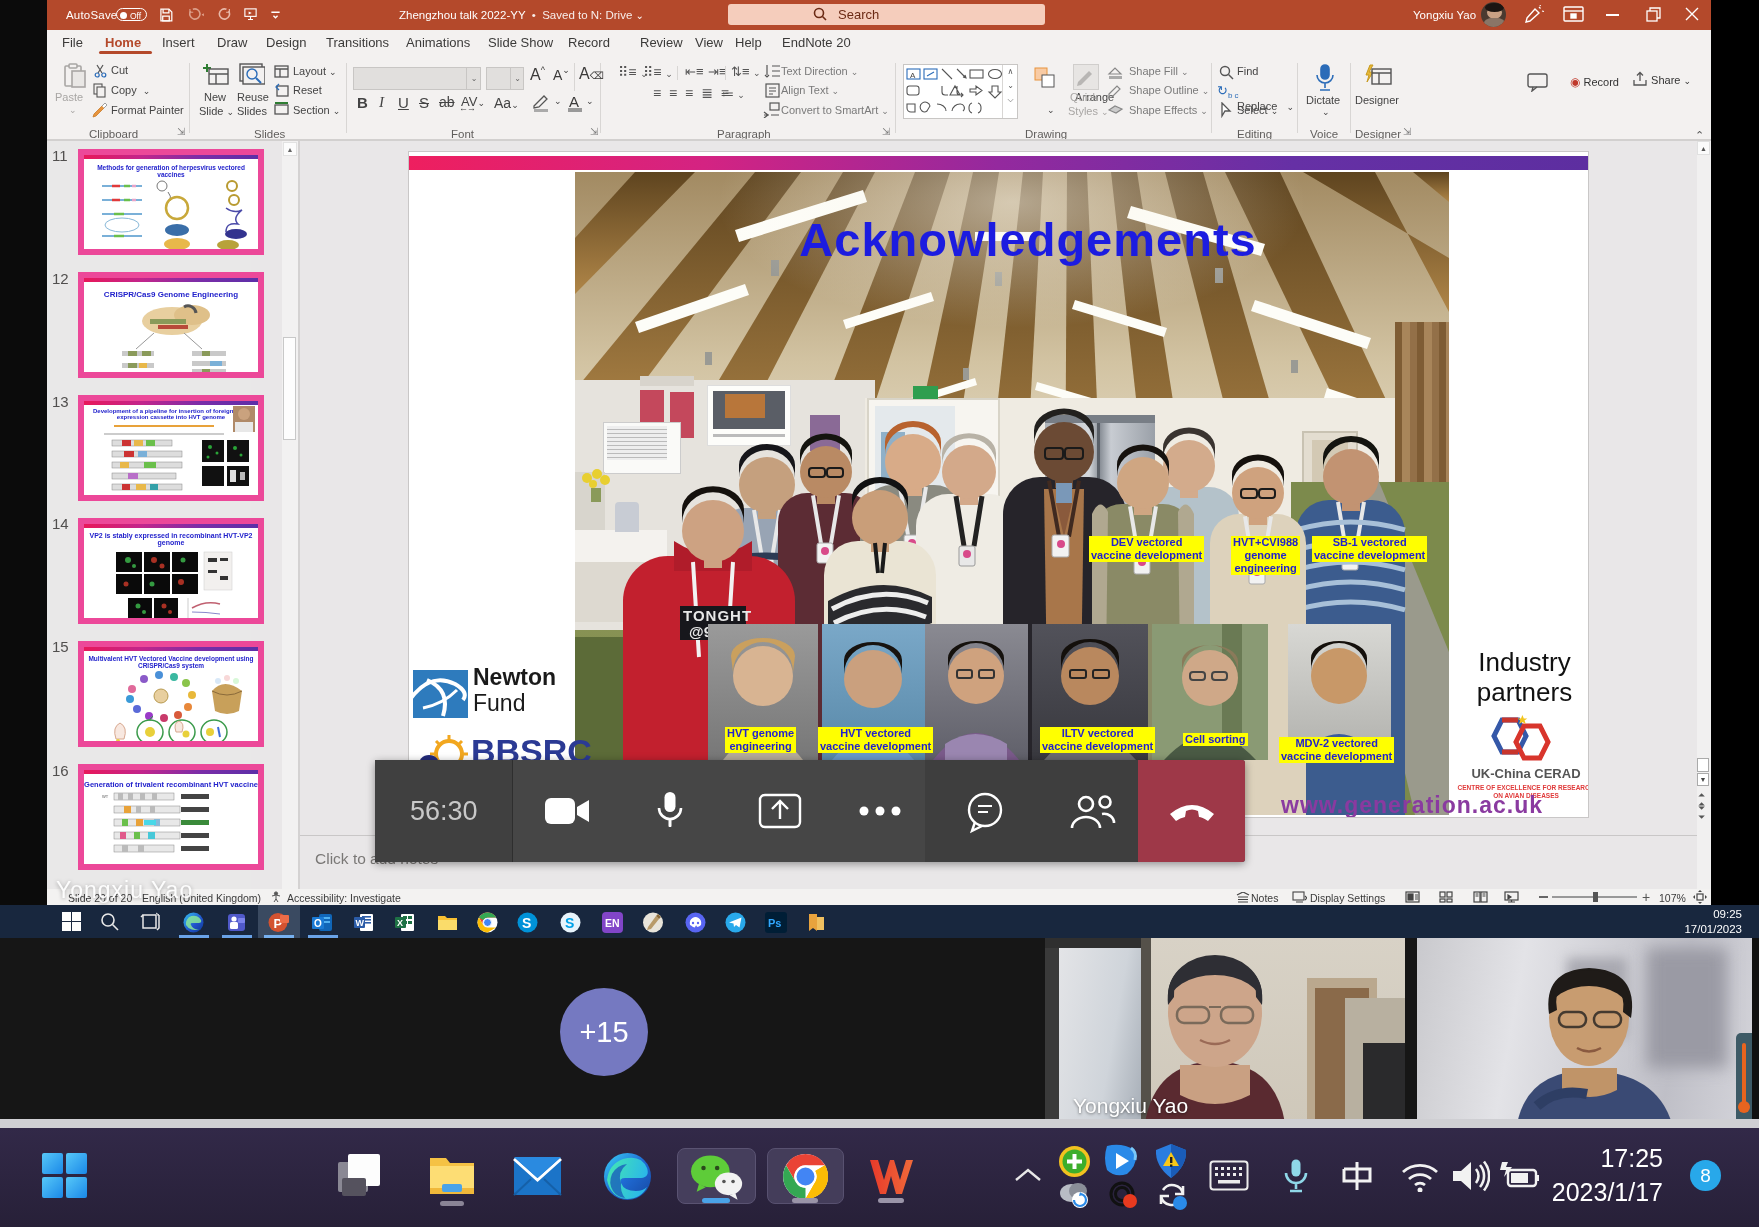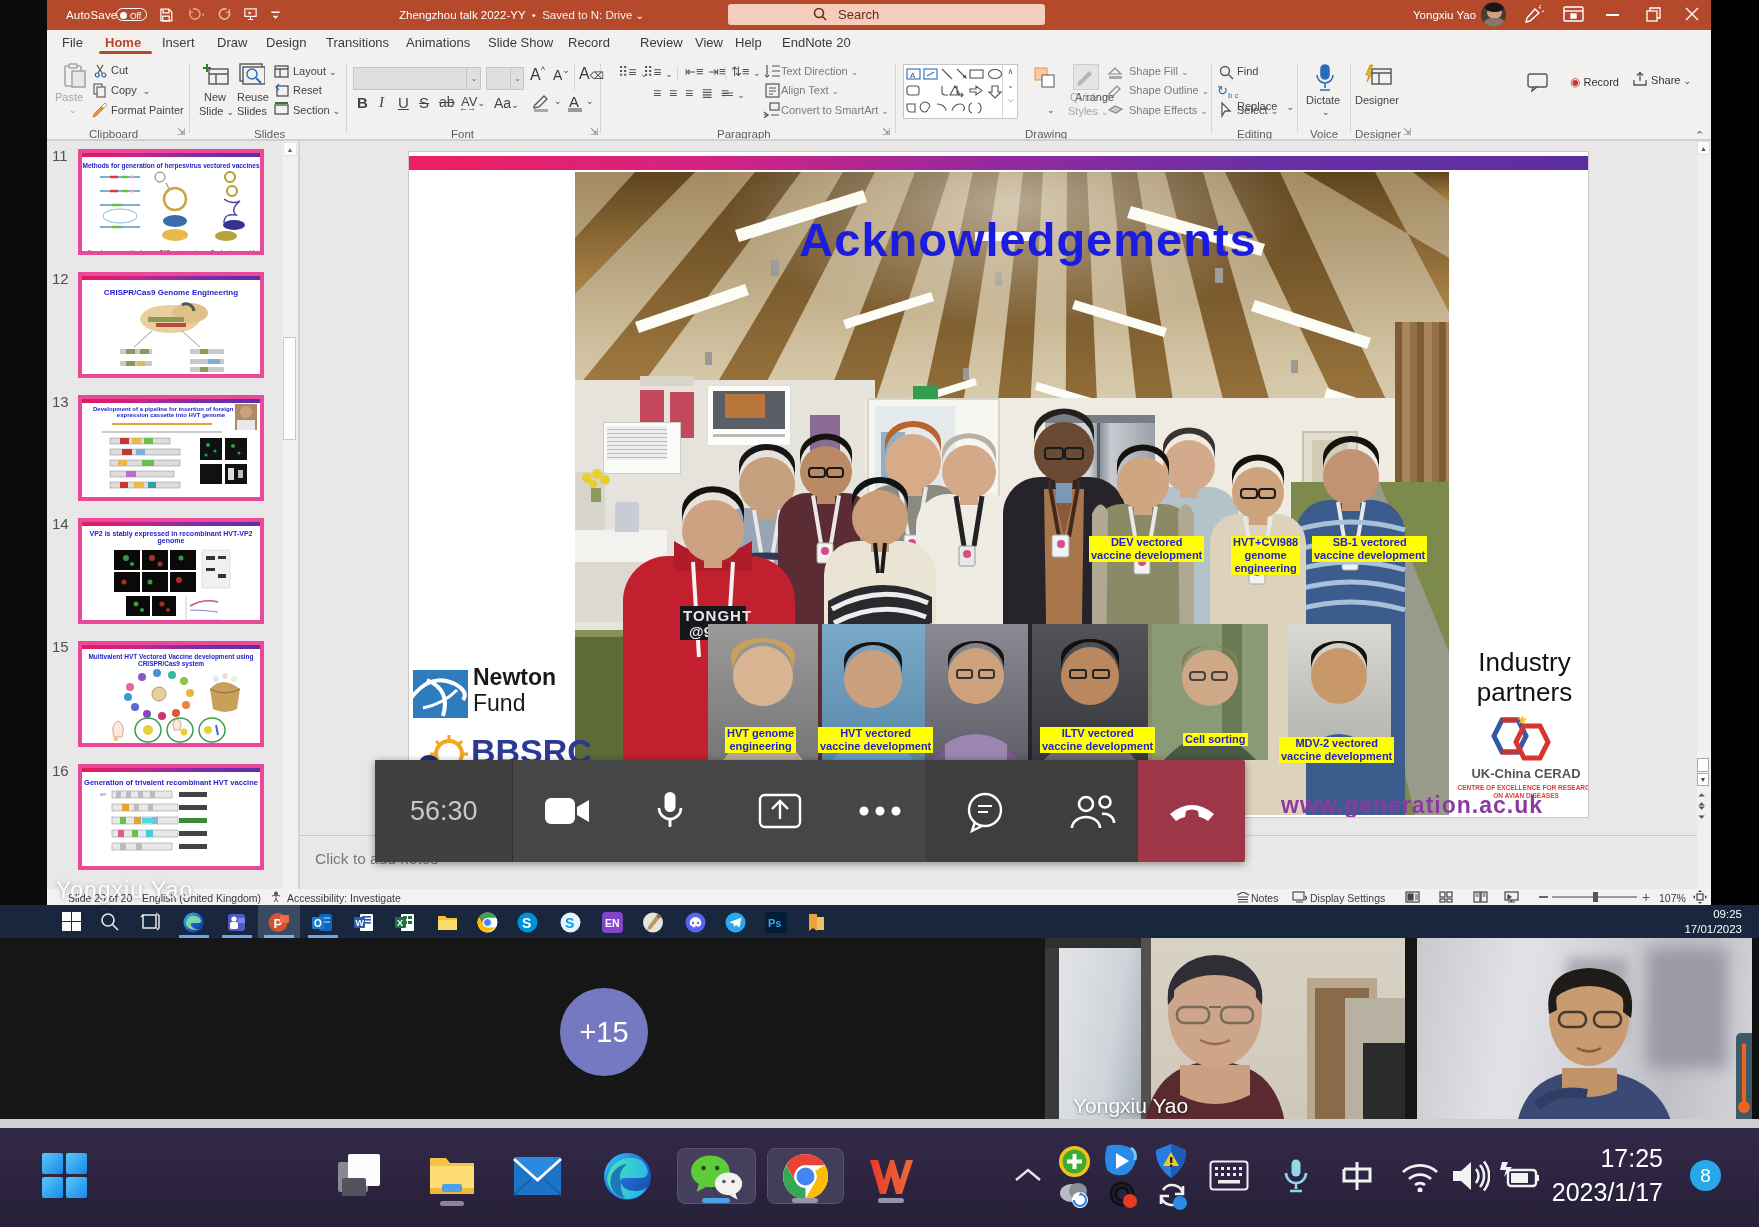--- a/index.html
+++ b/index.html
@@ -1,19 +1,19 @@
 <!DOCTYPE html>
 <html><head><meta charset="utf-8">
 <style>
 * { margin:0; padding:0; box-sizing:border-box; }
 html,body { width:1759px; height:1227px; overflow:hidden; background:#000; }
 body { font-family:"Liberation Sans", sans-serif; }
 #canvas { position:absolute; top:0; left:0; width:1759px; height:1227px; background:#000; }
 .abs { position:absolute; }
-.thumb { width:186px; height:106px; background:#fff; border:4px solid #ec4899; overflow:hidden; }
+.thumb { width:186px; height:106px; background:#fff; border:6px solid #ec4899; overflow:hidden; }
 .lab { position:absolute; background:#ffff00; color:#2222cc; font-weight:bold; font-size:11px; line-height:13px; text-align:center; padding:0 2px; }
 .tgrad { width:100%; height:4px; background:linear-gradient(to right, #e8185a, #c2258c, #7a2da8, #5c2fa8); }
 </style>
 </head>
 <body>
 <div id="canvas">
 
 <div class="abs" id="ppt" style="left:47px; top:0; width:1664px; height:905px; background:#f3f1f0;">
 
   <div class="abs" id="titlebar" style="left:0; top:0; width:1664px; height:30px; background:#b4492b; color:#fff;">

